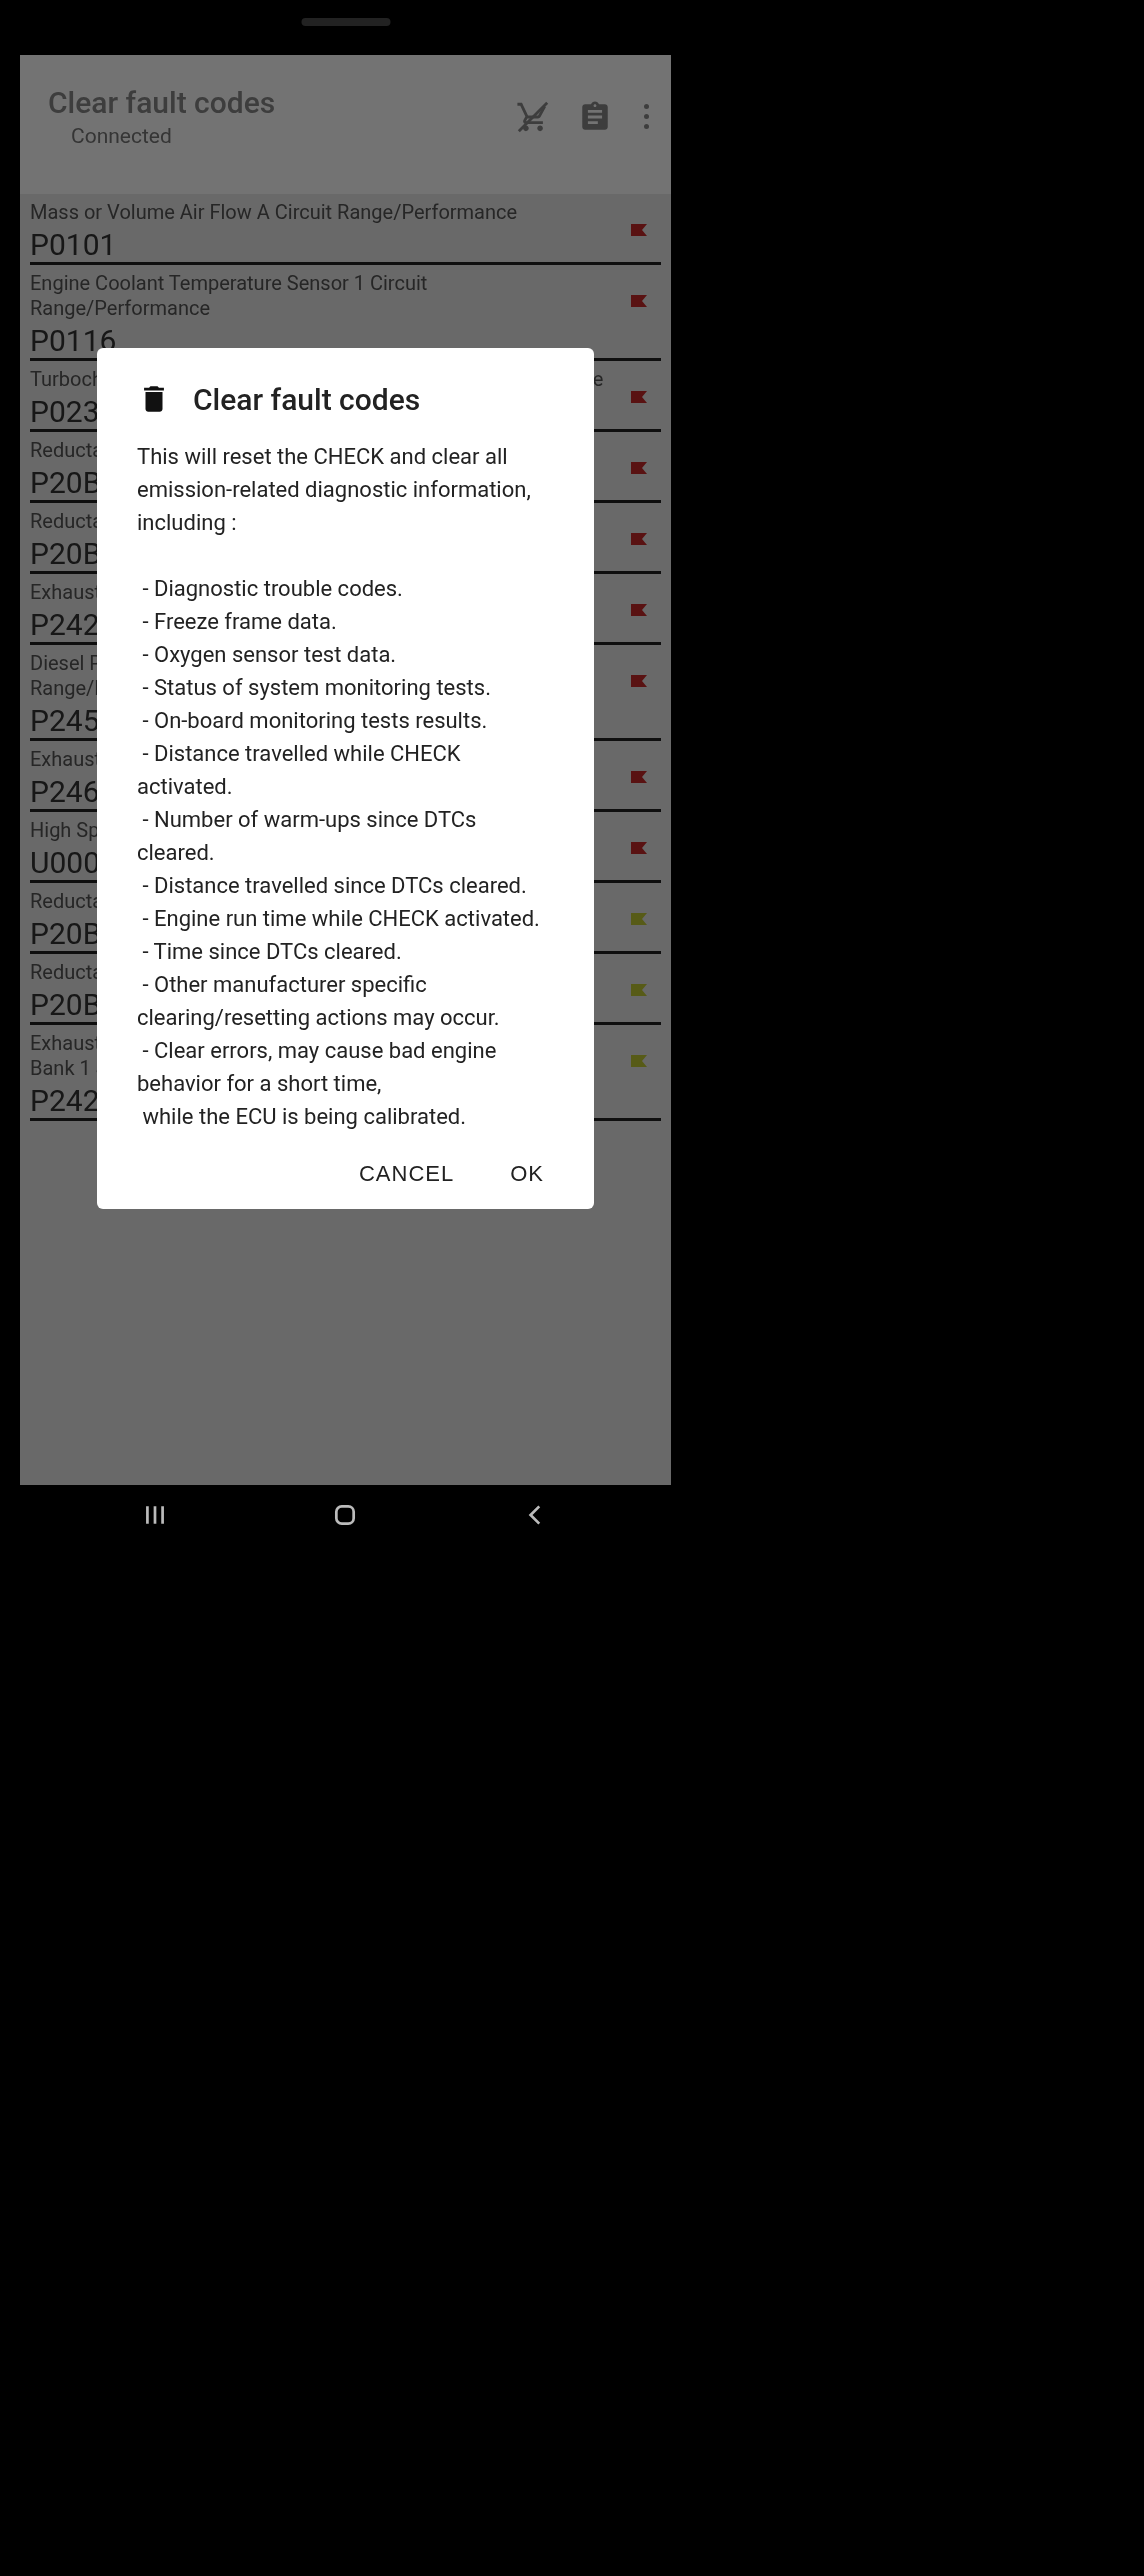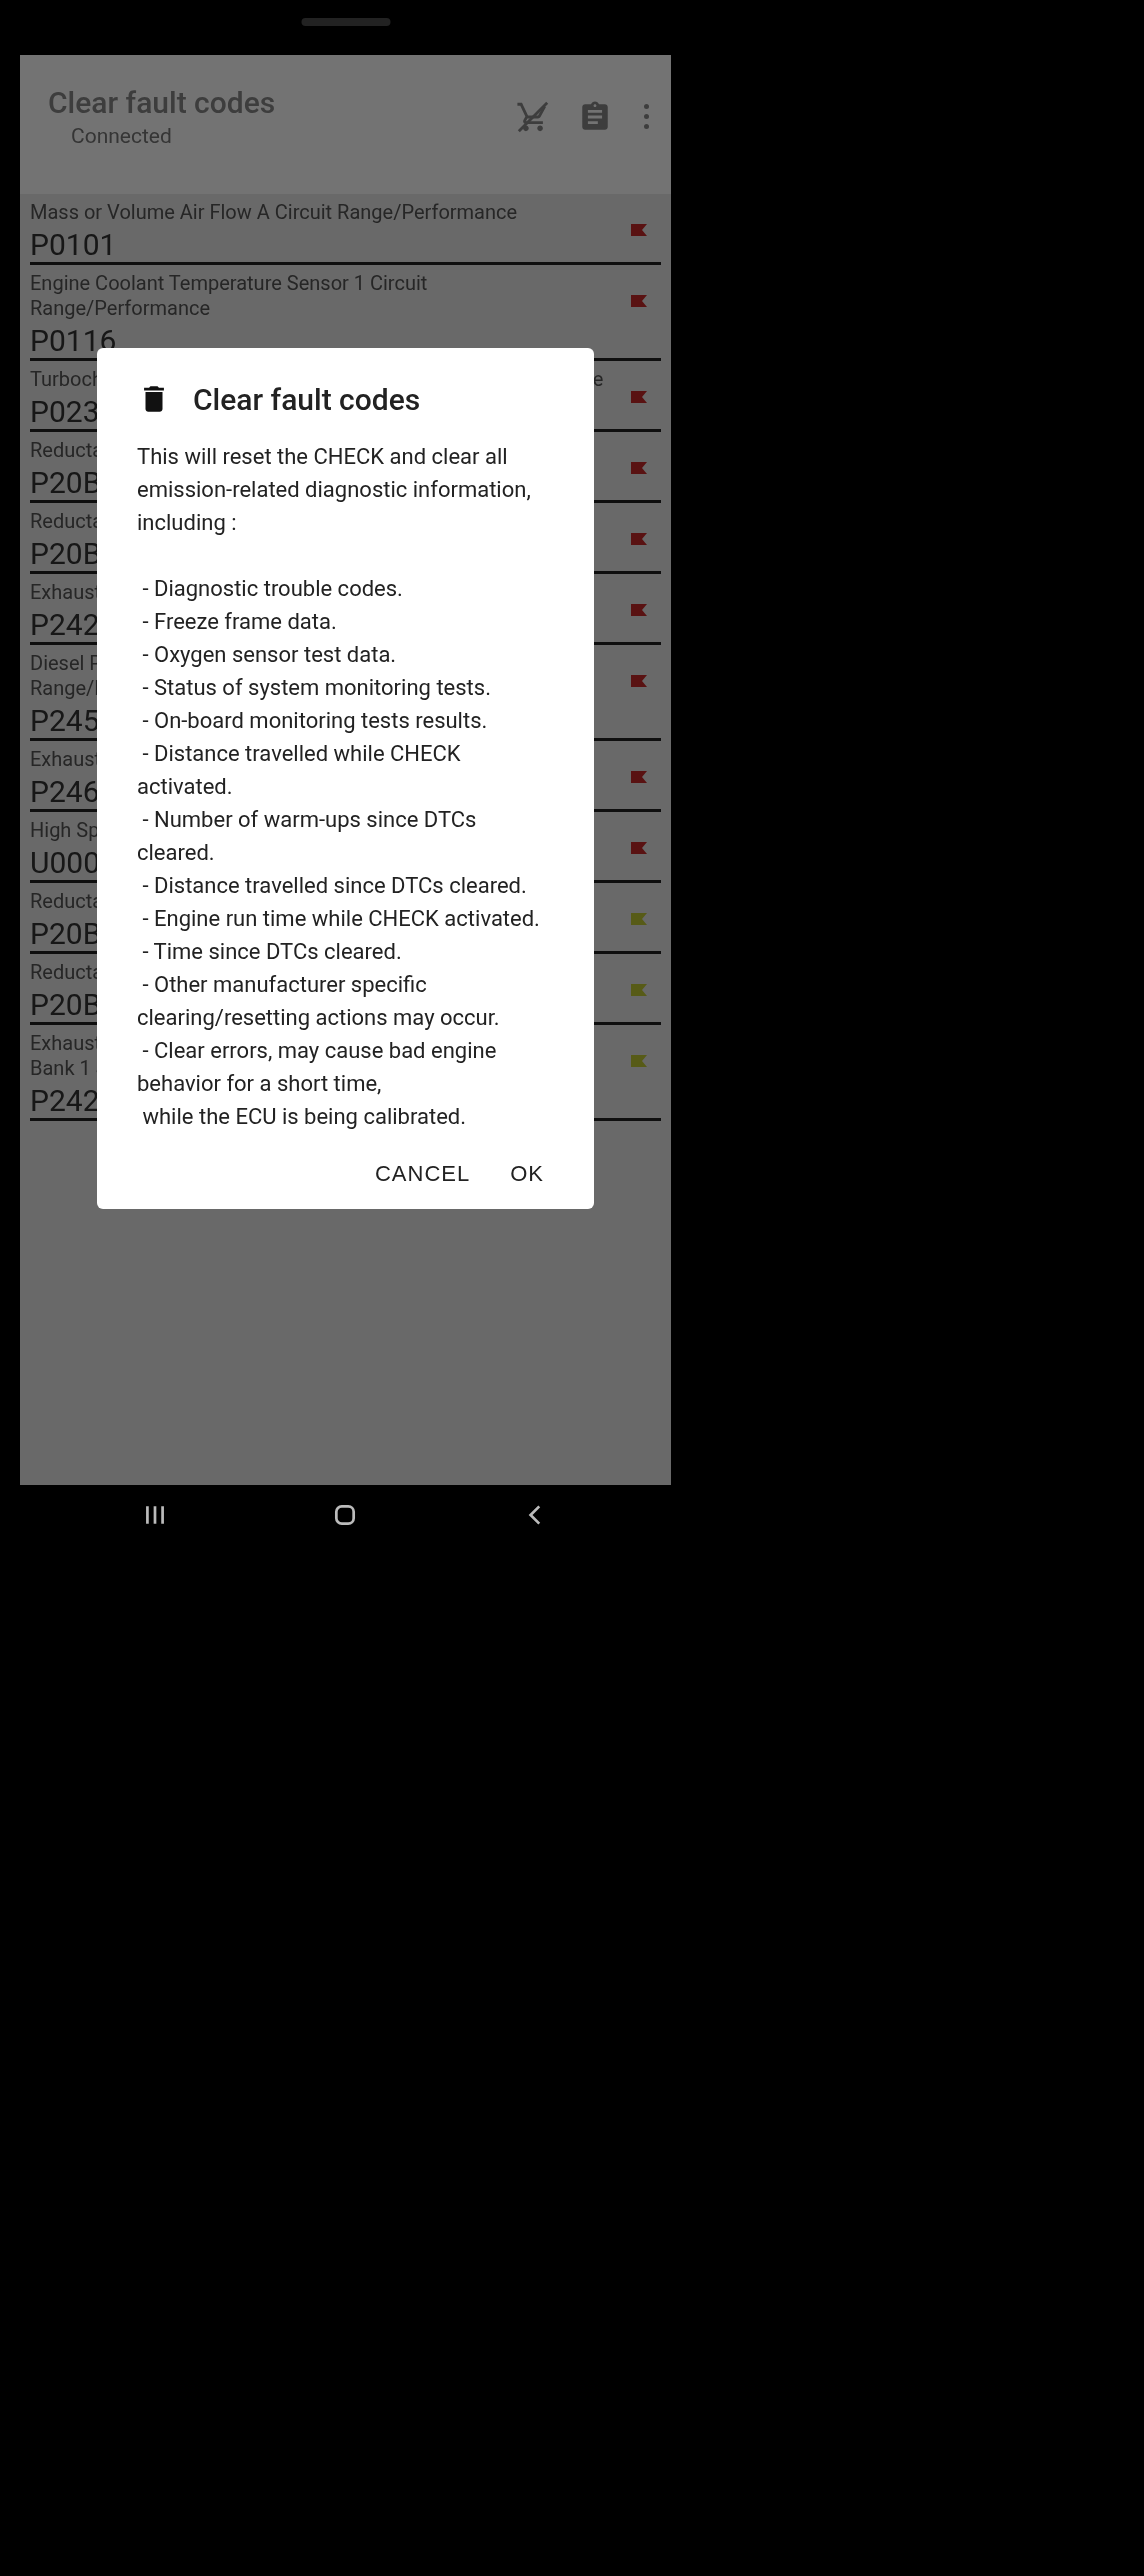--- a/index.html
+++ b/index.html
@@ -146,21 +146,21 @@
 .dialog-body {
   font-size: 22px;
   color: #222;
   line-height: 1.5;
   white-space: pre-wrap;
   margin-top: 8px;
 }
 .dialog-actions {
   display: flex;
   justify-content: flex-end;
-  gap: 40px;
+  gap: 56px;
   margin-top: 28px;
   padding-right: 10px;
 }
 .dialog-btn {
   border: none;
   background: none;
   font-size: 22px;
   font-weight: 500;
   color: #222;
   letter-spacing: 1px;

